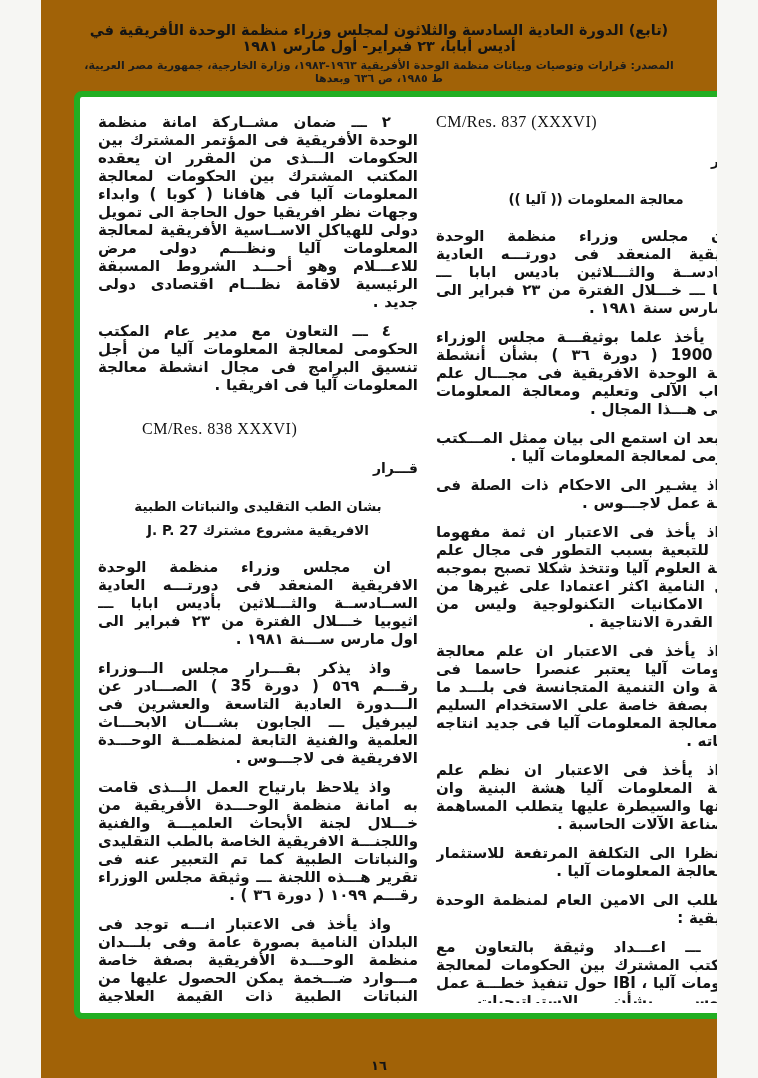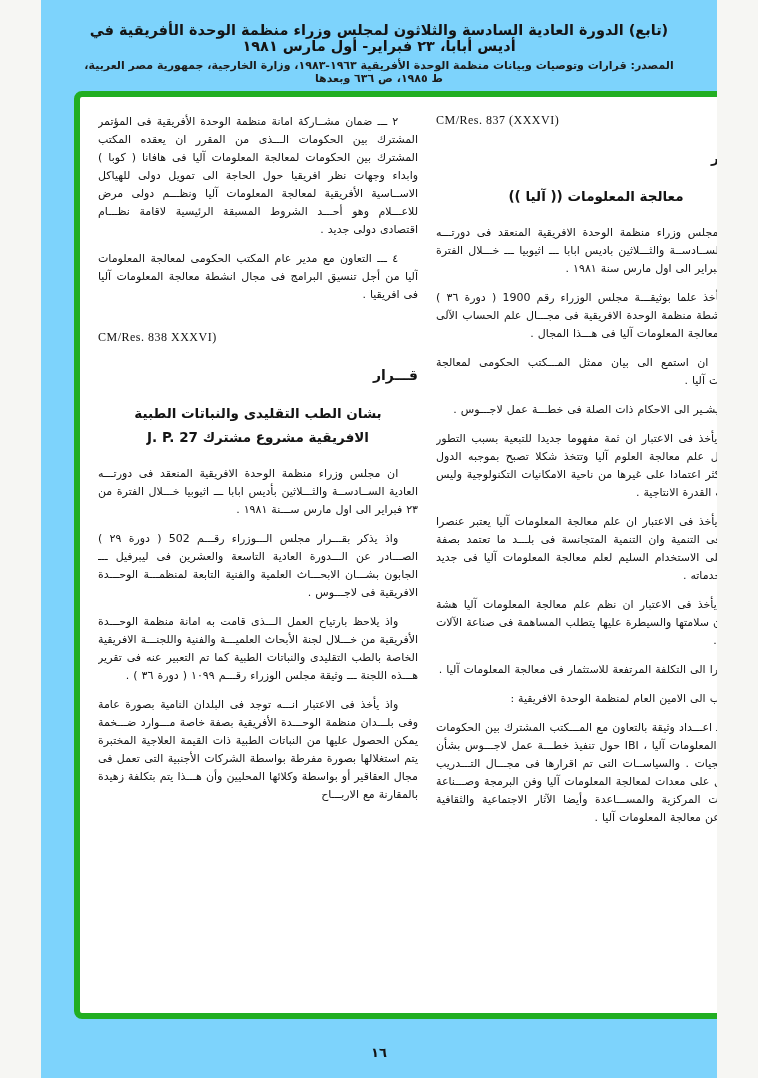--- a/index.html
+++ b/index.html
@@ -2,21 +2,21 @@
 <html lang="ar"><head>
 <meta charset="utf-8">
 <style>
   * { margin: 0; padding: 0; box-sizing: border-box; }
   html, body { background: #f6f6f3; }
   .page {
     position: relative;
     width: 676px;
     height: 1078px;
     margin: 0 auto;
-    background: #7dd3fc;
+    background: #a16207;
     font-family: "DejaVu Sans", sans-serif;
     color: #141414;
     overflow: hidden;
   }
   
   .header {
     position: absolute;
     top: 22px;
     left: 0;
     width: 100%;
@@ -58,56 +58,56 @@
   .col {
     flex: 1 1 0;
     direction: rtl;
     overflow: hidden;
   }
   
   .res-id {
     direction: ltr;
     text-align: left;
     font-family: "Liberation Serif", "DejaVu Serif", serif;
-    font-size: 12px;
+    font-size: 16px;
     letter-spacing: 0.5px;
     color: #111;
     margin-bottom: 22px;
   }
-  .res-id.lower { margin-top: 26px; }
+  .res-id.lower { margin-top: 26px; margin-left: 44px; }
   .decision-heading {
     text-align: right;
     font-weight: bold;
     font-size: 14px;
     margin-bottom: 18px;
     letter-spacing: 1px;
   }
   .res-title {
     text-align: center;
     font-weight: bold;
     font-size: 13.5px;
     line-height: 24px;
     margin-bottom: 16px;
   }
   
   .para {
     direction: rtl;
     text-align: justify;
     text-justify: inter-word;
-    font-size: 11px;
-    font-weight: normal;
+    font-size: 15px;
+    font-weight: bold;
     line-height: 18px;
     margin-bottom: 11px;
     text-indent: 1.8em;
     word-spacing: 0.5px;
   }
   
   .page-number {
     position: absolute;
-    bottom: 18px;
+    bottom: 5px;
     left: 0;
     width: 100%;
     text-align: center;
     font-size: 13px;
     font-weight: bold;
   }
 </style>
 </head>
 <body>
 
@@ -147,21 +147,21 @@
             <p class="para">٤ ـــ التعاون مع مدير عام المكتب الحكومى لمعالجة المعلومات آليا من أجل تنسيق البرامج فى مجال انشطة معالجة المعلومات آليا فى افريقيا .</p>
           </div>
         <div class="res-id lower">CM/Res. 838 XXXVI)</div>
         <div class="decision-heading">قـــرار</div>
         <div class="res-title">
           <div>بشان الطب التقليدى والنباتات الطبية</div>
           <div>الافريقية مشروع مشترك J. P. 27</div>
         </div>
         <div>
             <p class="para">ان مجلس وزراء منظمة الوحدة الافريقية المنعقد فى دورتـــه العادية الســادســة والثـــلاثين بأديس ابابا ـــ اثيوبيا خـــلال الفترة من ٢٣ فبراير الى اول مارس ســـنة ١٩٨١ .</p>
-            <p class="para">واذ يذكر بقـــرار مجلس الـــوزراء رقـــم 502 ( دورة ٢٩ ) الصـــادر عن الـــدورة العادية التاسعة والعشرين فى ليبرفيل ـــ الجابون بشـــان الابحـــاث العلمية والفنية التابعة لمنظمـــة الوحـــدة الافريقية فى لاجـــوس .</p>
+            <p class="para">واذ يذكر بقـــرار مجلس الـــوزراء رقـــم ٥٦٩ ( دورة 35 ) الصـــادر عن الـــدورة العادية التاسعة والعشرين فى ليبرفيل ـــ الجابون بشـــان الابحـــاث العلمية والفنية التابعة لمنظمـــة الوحـــدة الافريقية فى لاجـــوس .</p>
             <p class="para">واذ يلاحظ بارتياح العمل الـــذى قامت به امانة منظمة الوحـــدة الأفريقية من خـــلال لجنة الأبحاث العلميـــة والفنية واللجنـــة الافريقية الخاصة بالطب التقليدى والنباتات الطبية كما تم التعبير عنه فى تقرير هـــذه اللجنة ـــ وثيقة مجلس الوزراء رقـــم ١٠٩٩ ( دورة ٣٦ ) .</p>
             <p class="para">واذ يأخذ فى الاعتبار انـــه توجد فى البلدان النامية بصورة عامة وفى بلـــدان منظمة الوحـــدة الأفريقية بصفة خاصة مـــوارد ضـــخمة يمكن الحصول عليها من النباتات الطبية ذات القيمة العلاجية المختبرة يتم استغلالها بصورة مفرطة بواسطة الشركات الأجنبية التى تعمل فى مجال العقاقير أو بواسطة وكلائها المحليين وأن هـــذا يتم بتكلفة زهيدة بالمقارنة مع الاربـــاح</p>
           </div>
       </div>
 
     </div>
   </div>
 
   <div class="page-number">١٦</div>
 

